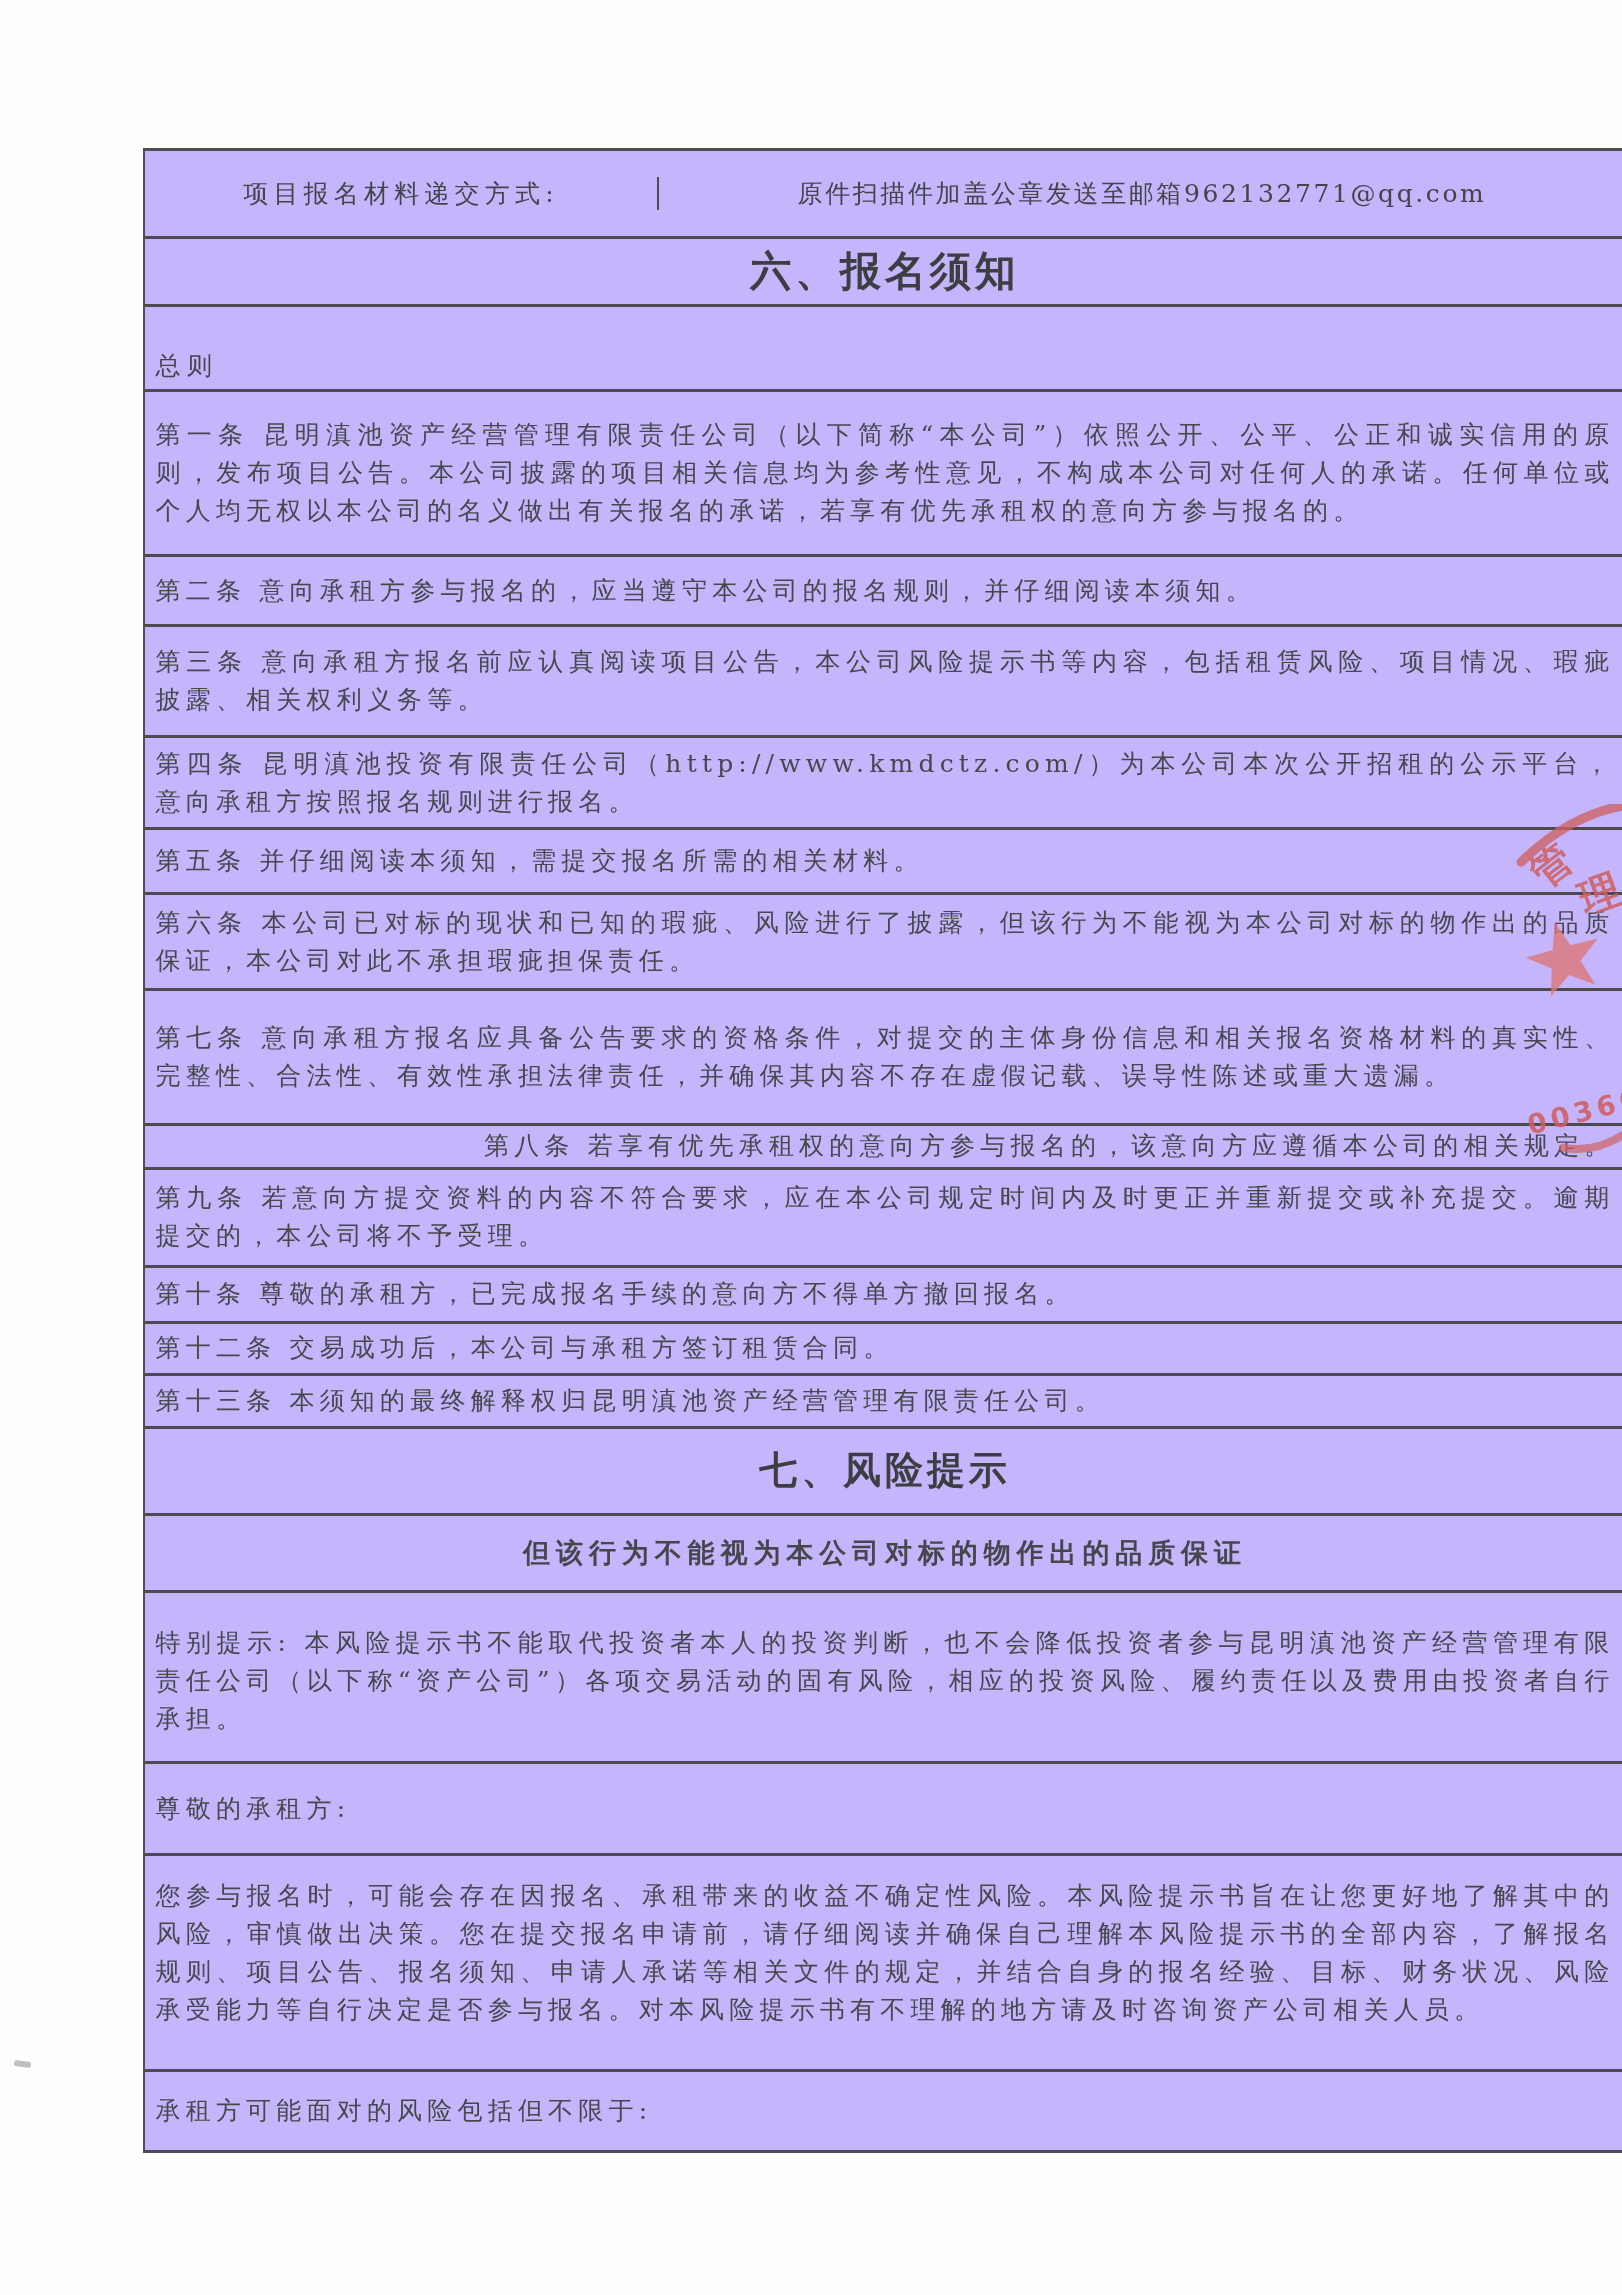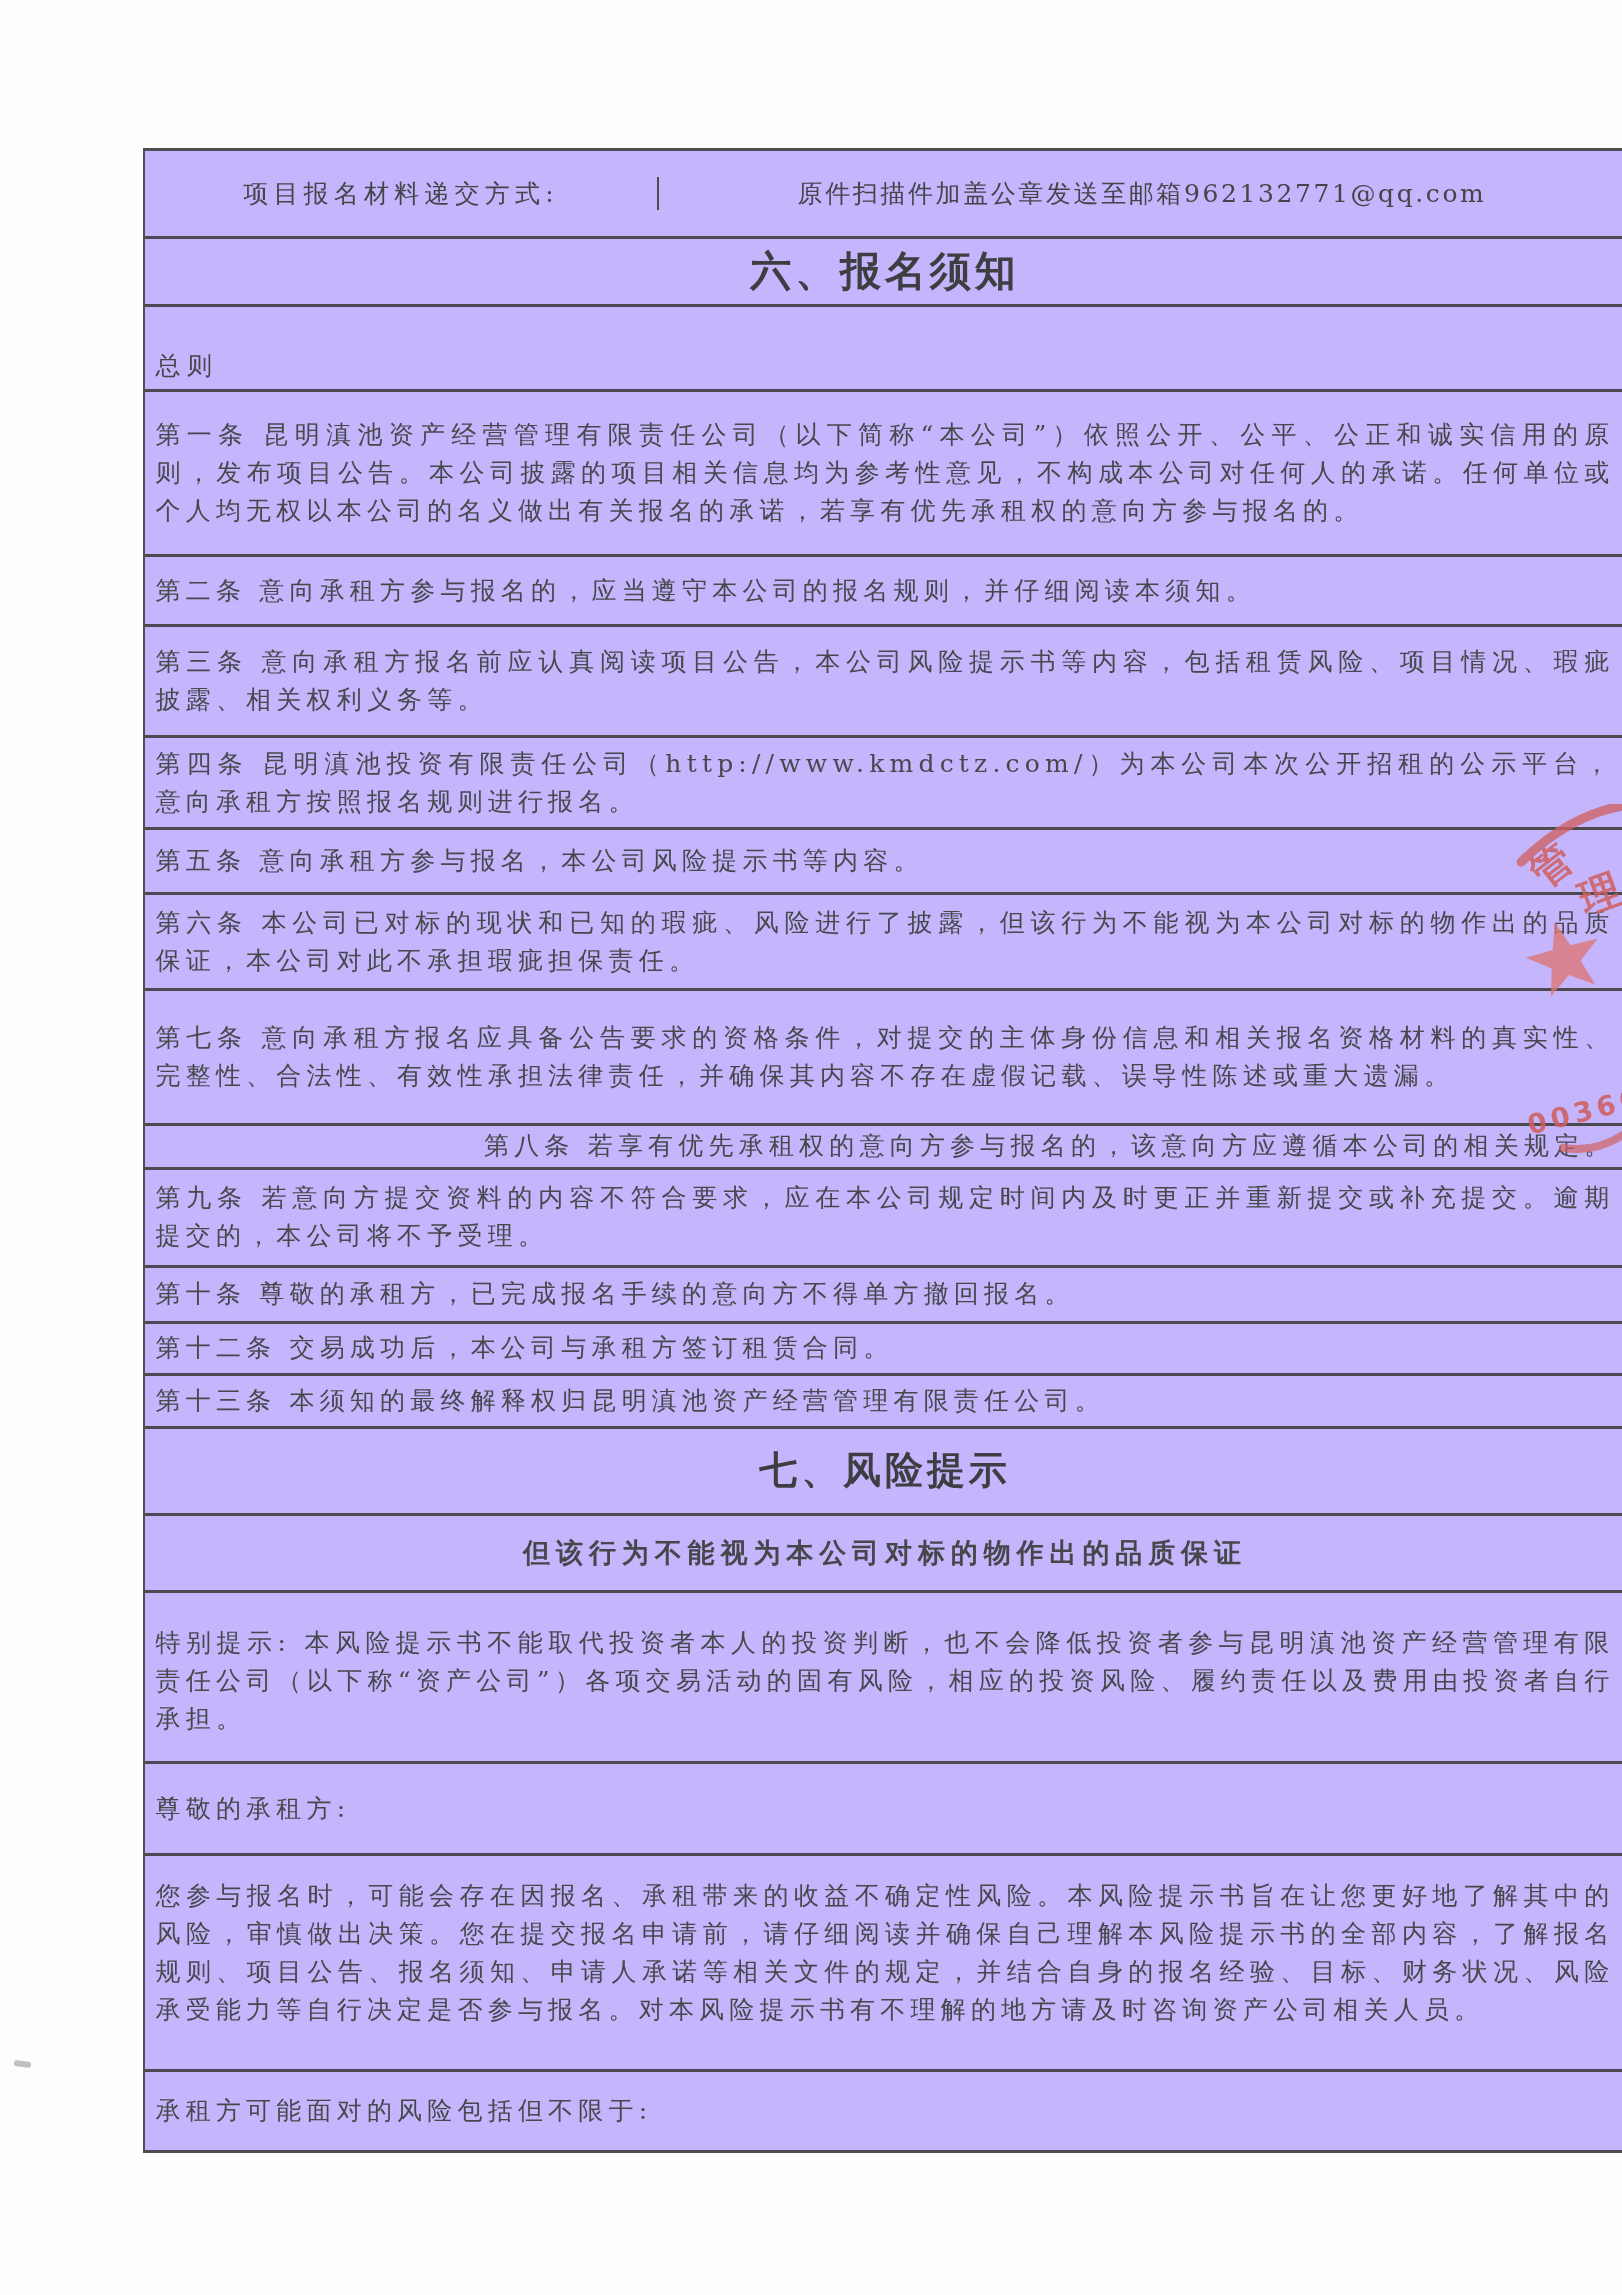--- a/index.html
+++ b/index.html
@@ -105,21 +105,21 @@
     <div class="row" style="min-height:70px;">
       <p class="article-text">第二条 意向承租方参与报名的，应当遵守本公司的报名规则，并仔细阅读本须知。</p>
     </div>
     <div class="row" style="min-height:111px;">
       <p class="article-text">第三条 意向承租方报名前应认真阅读项目公告，本公司风险提示书等内容，包括租赁风险、项目情况、瑕疵披露、相关权利义务等。</p>
     </div>
     <div class="row" style="min-height:92px;">
       <p class="article-text">第四条 昆明滇池投资有限责任公司（http://www.kmdctz.com/）为本公司本次公开招租的公示平台，意向承租方按照报名规则进行报名。</p>
     </div>
     <div class="row" style="min-height:65px;">
-      <p class="article-text">第五条 意向承租方参与报名，本公司风险提示书等内容。</p>
+      <p class="article-text">第五条 并仔细阅读本须知，需提交报名所需的相关材料。</p>
     </div>
     <div class="row" style="min-height:96px;">
       <p class="article-text">第六条 本公司已对标的现状和已知的瑕疵、风险进行了披露，但该行为不能视为本公司对标的物作出的品质保证，本公司对此不承担瑕疵担保责任。</p>
     </div>
     <div class="row" style="min-height:135px;">
       <p class="article-text">第七条 意向承租方报名应具备公告要求的资格条件，对提交的主体身份信息和相关报名资格材料的真实性、完整性、合法性、有效性承担法律责任，并确保其内容不存在虚假记载、误导性陈述或重大遗漏。</p>
     </div>
     <div class="row" style="min-height:43px;padding-top:1.3px;padding-bottom:1.3px;justify-content:flex-end;">
       <p class="article-text">第八条 若享有优先承租权的意向方参与报名的，该意向方应遵循本公司的相关规定。</p>
     </div>

